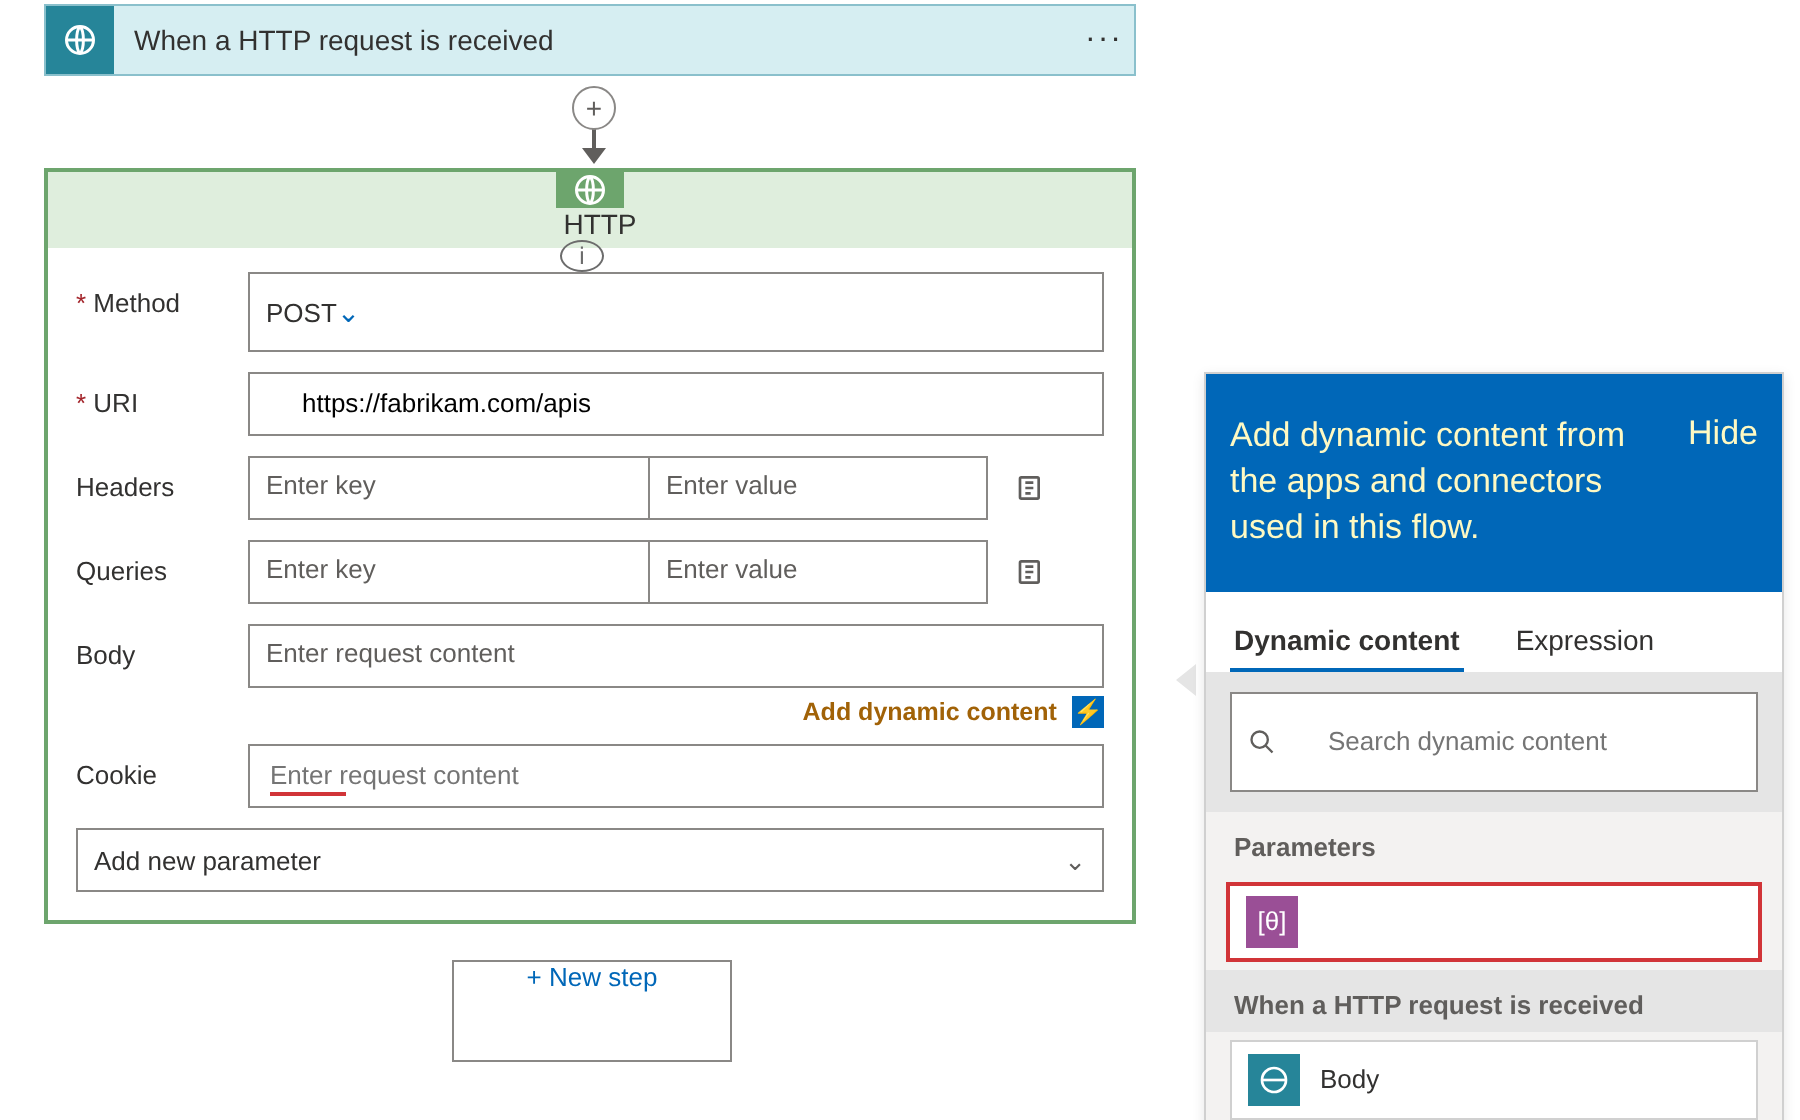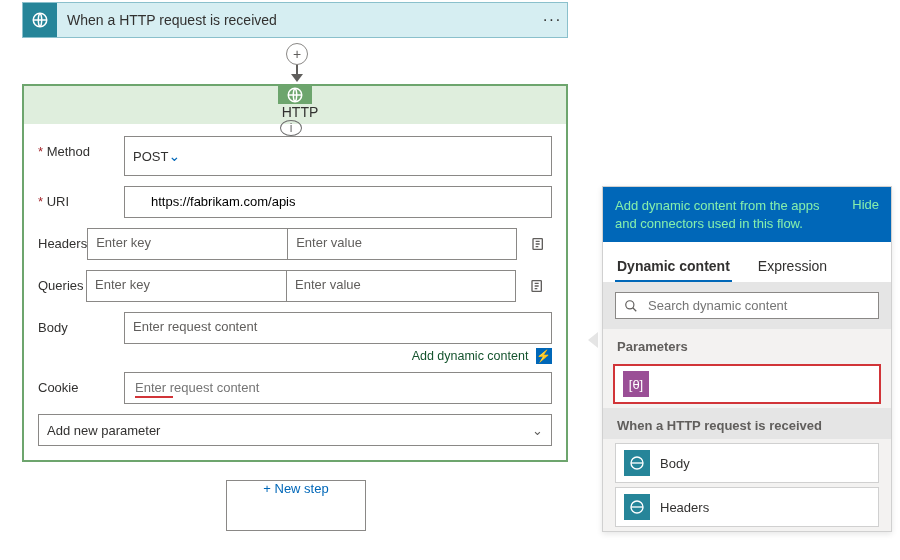--- a/index.html
+++ b/index.html
@@ -35,48 +35,48 @@
 
   .select { height: 40px; border: 1px solid #8a8886; display: flex; align-items: center; padding: 0 8px; justify-content: flex-start; cursor:pointer; background:#fff;}
   .select .chev { color:#0067b8; font-size: 14px; }
 
   .input { height: 32px; border: 1px solid #8a8886; padding: 6px 24px; background:#fff; }
   .input input { border:0; outline:0; width:100%; font-size:13px; background:transparent;}
 
   .kv { display:flex; gap:0;}
   .kv .cell { border:1px solid #8a8886; height:32px; padding:6px 8px; color:#605e5c; background:#fff; }
   .kv .cell.k { width: 200px; border-right: none;}
-  .kv .cell.v { width: 230px; }
+  .kv .cell.v { width: 170px; }
   .kv .swap { width: 28px; display:flex; align-items:center; justify-content:center; color:#605e5c; margin-left: 8px; cursor:pointer;}
 
   .body-area { border:1px solid #8a8886; height:32px; padding:6px 8px; color:#605e5c; background:#fff;}
   .add-dyn-row { text-align:right; margin: 4px 0 8px 0; }
-  .add-dyn-link { color:#14532d; font-size:12.5px; cursor:pointer; }
+  .add-dyn-link { color:#a16207; font-size:12.5px; cursor:pointer;font-weight:bold; }
   .add-dyn-badge { display:inline-block; width:16px; height:16px; background:#0067b8; color:#fff; font-size:12px; text-align:center; line-height:16px; margin-left:4px;}
 
   .cookie-input { border:1px solid #8a8886; height:32px; padding:6px 8px; background:#fff; position:relative;}
   .cookie-input input { border:0; outline:0; width:100%; font-size:13px;}
   .cursor-mark { position:absolute; left:10px; bottom:5px; width:38px; height:2px; background:#d13438;}
 
   .add-param { border:1px solid #8a8886; height:32px; display:flex; align-items:center; padding:0 8px; justify-content:space-between; cursor:pointer; margin-top: 6px;}
   .add-param .chev { color:#605e5c;}
 
   .new-step { position:absolute; left:226px; top:480px; width:140px; height:51px; border:1px solid #8a8886; background:#fff; display:flex; justify-content:center; color:#0067b8; cursor:pointer;}
 
   
   .dyn-panel { position:absolute; left:602px; top:186px; width:290px; border:1px solid #d0d0d0; background:#f3f2f1; box-shadow: 0 2px 6px rgba(0,0,0,.1);}
-  .dyn-banner { background:#0067b8; color:#86efac; padding:10px 12px; font-size:13px; display:flex;}
+  .dyn-banner { background:#0067b8; color:#fef9c3; padding:20px 12px; font-size:17px; display:flex;}
   .dyn-banner .txt { flex:1; line-height:1.35;}
   .dyn-banner .hide { cursor:pointer; padding-left:8px;}
   .dyn-tabs { display:flex; background:#fff; height:40px; align-items:flex-end;}
   .dyn-tab { padding: 10px 14px 8px 14px; font-size:14px; cursor:pointer; position:relative;}
   .dyn-tab.active { font-weight:600; }
   .dyn-tab.active::after { content:""; position:absolute; left:12px; right:12px; bottom:0; height:2px; background:#0067b8;}
   .dyn-search-wrap { padding:10px 12px; background:#e5e5e5; }
-  .dyn-search { height:27px; background:#fff; border:1px solid #8a8886; display:flex; align-items:center; padding:0 8px; gap:8px;}
+  .dyn-search { height:50px; background:#fff; border:1px solid #8a8886; display:flex; align-items:center; padding:0 8px; gap:24px;}
   .dyn-search span.ico { color:#605e5c;}
   .dyn-search input { border:0; outline:0; flex:1; font-size:13px;}
   .section-hdr { padding:10px 14px 6px 14px; color:#605e5c; background:#f3f2f1; font-size:13px;font-weight:bold;}
   .token { margin:4px 12px; background:#fff; border:1px solid #d0d0d0; height:40px; display:flex; align-items:center; gap:10px; padding:0 8px; cursor:pointer;}
   .token.hl { border:2px solid #d13438; margin:4px 10px;}
   .tok-ico { width:26px; height:26px; display:flex; align-items:center; justify-content:center; color:#fff; font-size:13px;}
   .tok-ico.pink { background:#9a4f96;}
   .tok-ico.teal { background:#268599;}
   .section-hdr.sub { background:#e5e5e5; margin-top:4px;}
 

